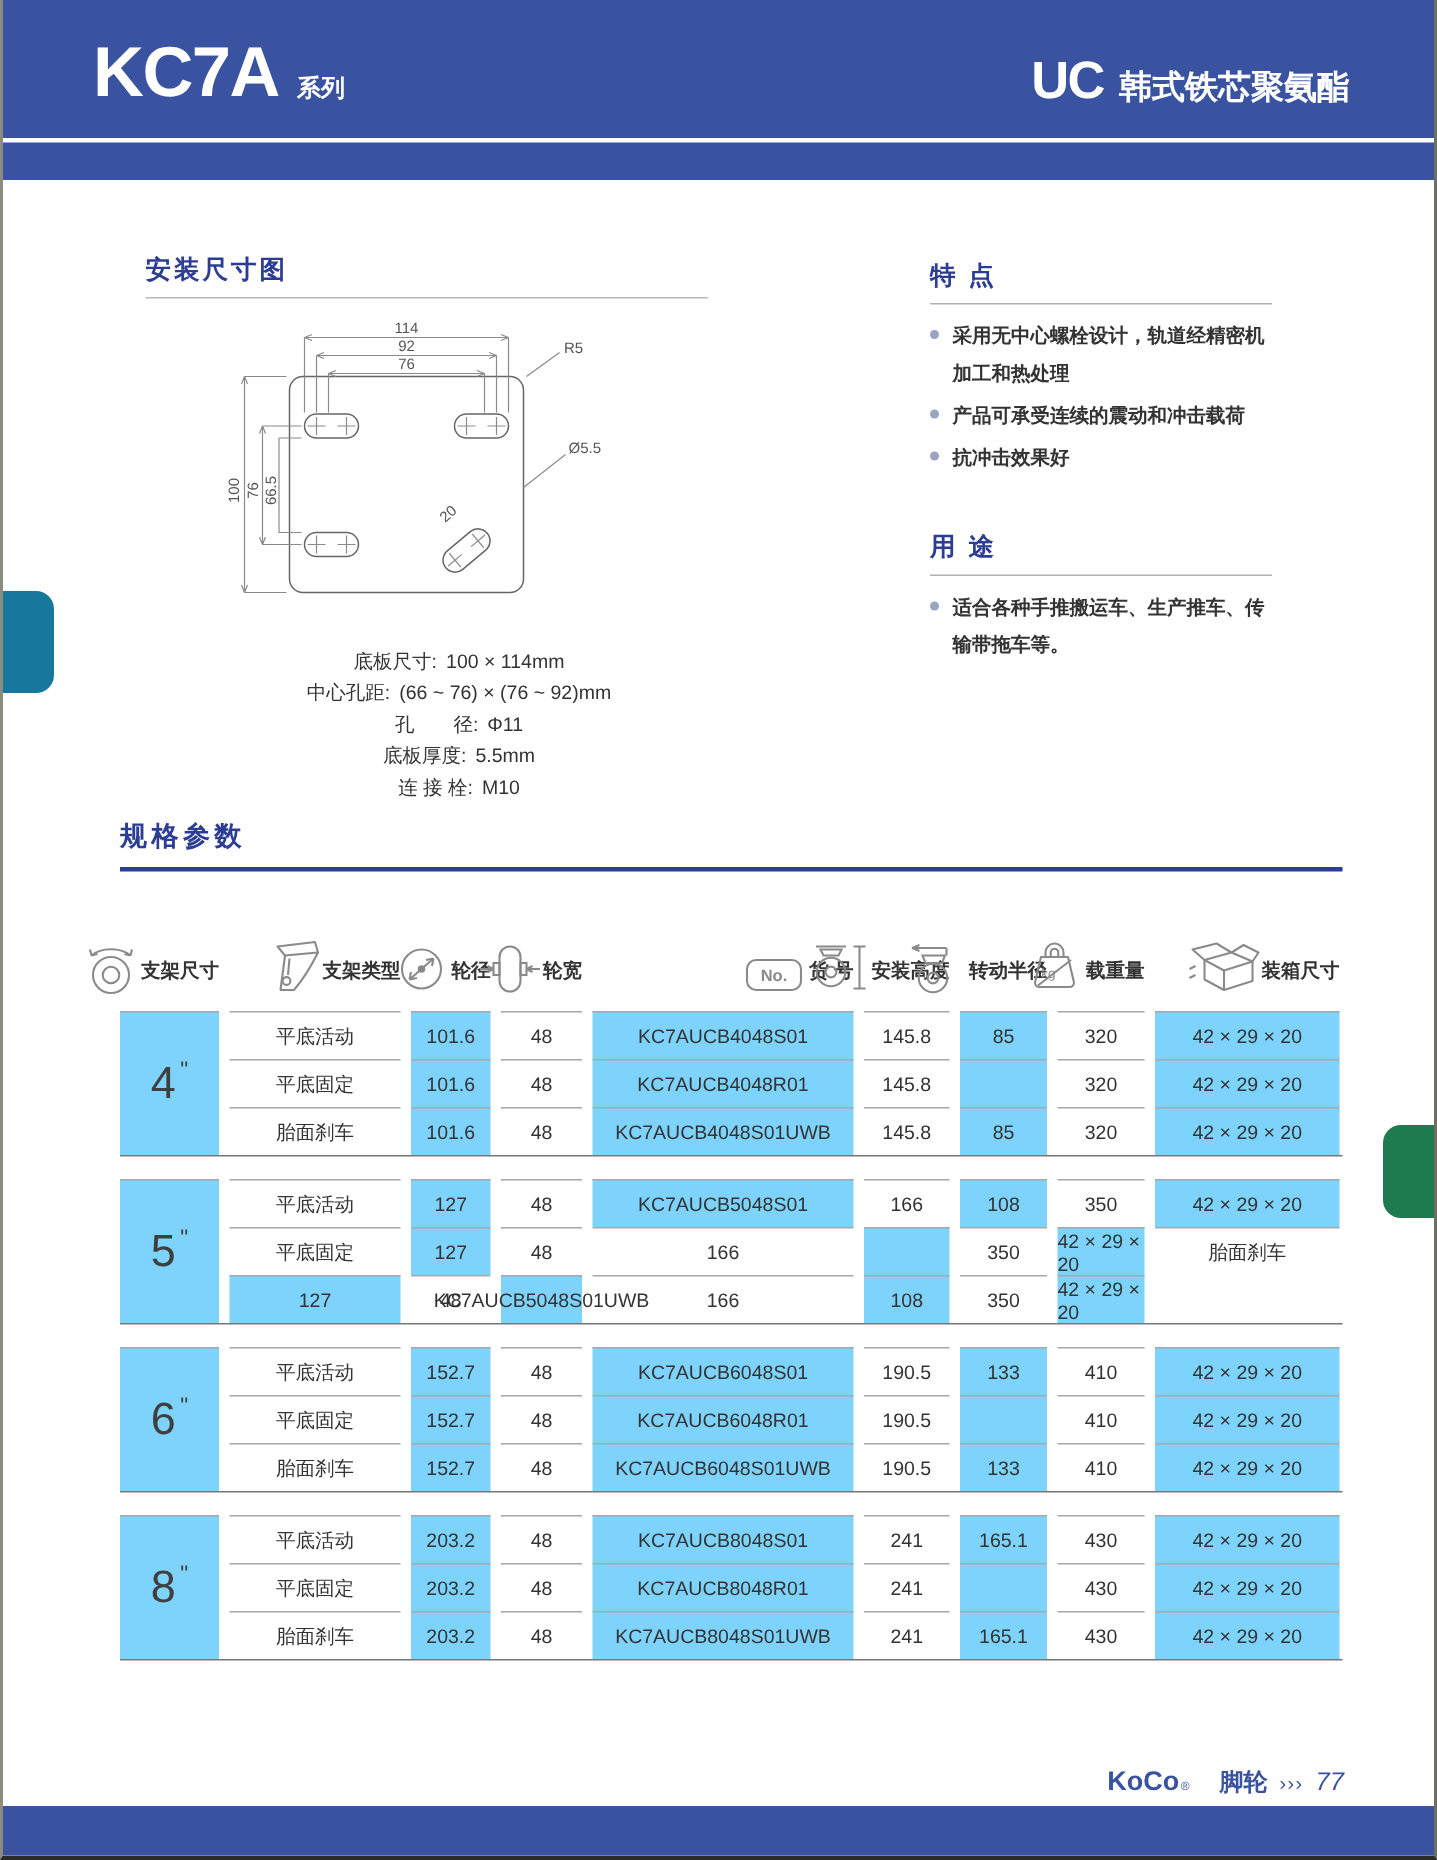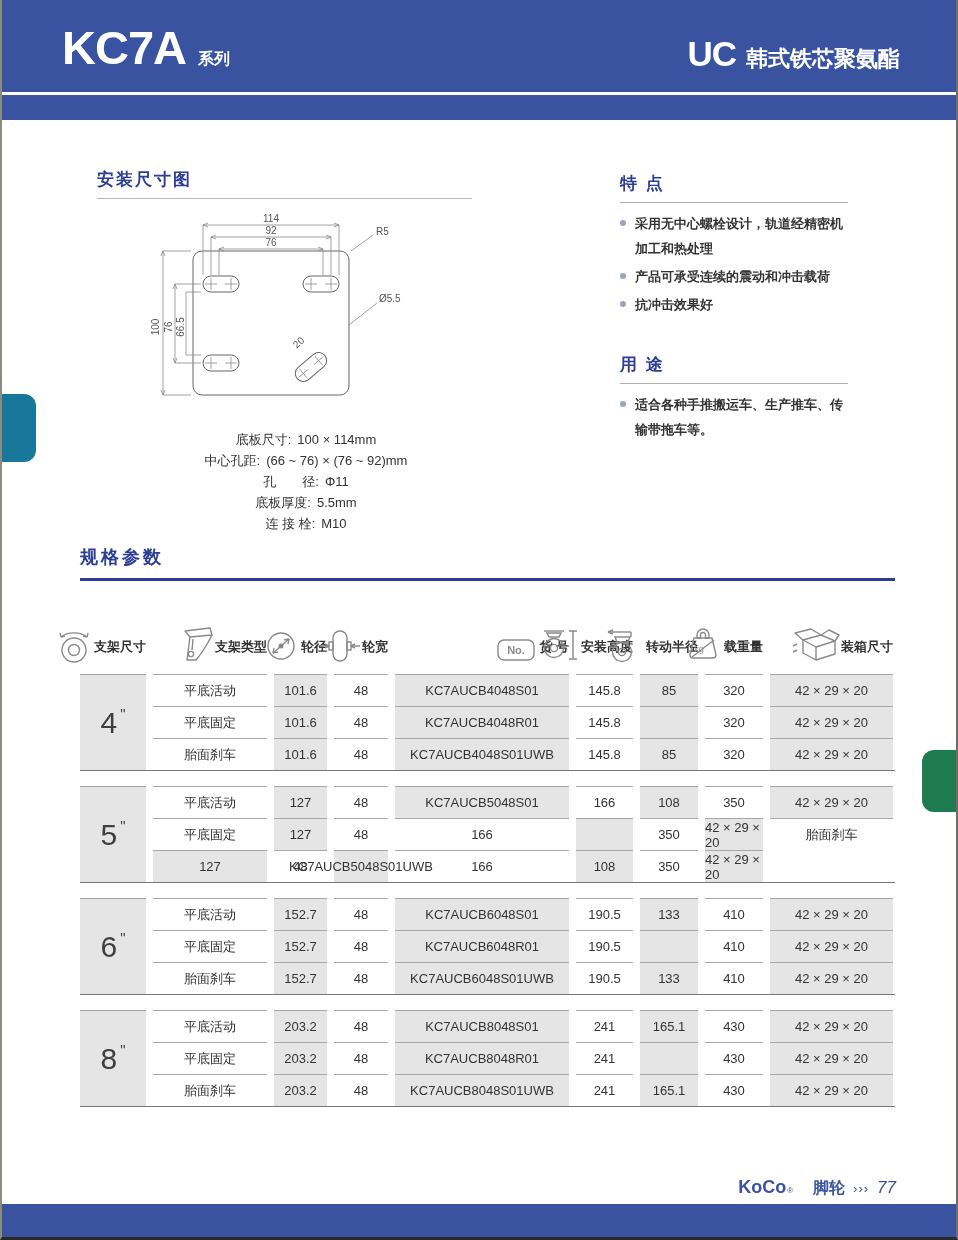--- a/index.html
+++ b/index.html
@@ -44,21 +44,21 @@
   #spec-title { font-size:18px; font-weight:bold; color:#2c3e94; letter-spacing:3px; }
   #spec-title-rule { height:3px; background:#2c3e94; margin-top:9px; }
   .tgrid { display:grid; grid-template-columns:66px 114px 53px 54px 174px 57px 58px 58px 123px; column-gap:7px; }
   #table-header { margin-top:10px; height:80px; align-items:end; }
   .hcell { display:flex; align-items:center; justify-content:flex-end; padding-bottom:5px; }
   .hicon { display:flex; align-items:flex-end; justify-content:center; height:46px; }
   .hlabel { font-size:13px; font-weight:bold; color:#333; margin-top:8px; white-space:nowrap; }
   #table-groups { margin-top:3px; }
   .tgroup { border-bottom:1px solid #777; margin-bottom:15px; grid-auto-rows:32px; }
   .cell { border-top:1px solid #a8a8a8; display:flex; align-items:center; justify-content:center; font-size:13px; color:#333; }
-  .cell.shaded { background:#e5e5e5; }
+  .cell.shaded { background:#7dd3fc; }
   .size-cell { grid-row:1 / span 3; }
   .size-num { font-size:30px; color:#3f3f3f; }
   .size-inch { font-size:15px; color:#3f3f3f; margin-left:3px; transform:translateY(-9px); }
   
   #footer-line { position:absolute; right:60px; top:1177px; display:flex; align-items:baseline; color:#3a53a0; }
   .brand { font-size:18px; font-weight:bold; letter-spacing:0; }
   .brand-mark { font-size:8px; vertical-align:super; margin-left:1px; }
   .brand-suffix { font-size:16px; font-weight:bold; margin-left:20px; }
   .footer-arrows { font-size:13px; margin-left:8px; letter-spacing:1px; }
   .page-number { font-size:17px; font-style:italic; margin-left:8px; }

